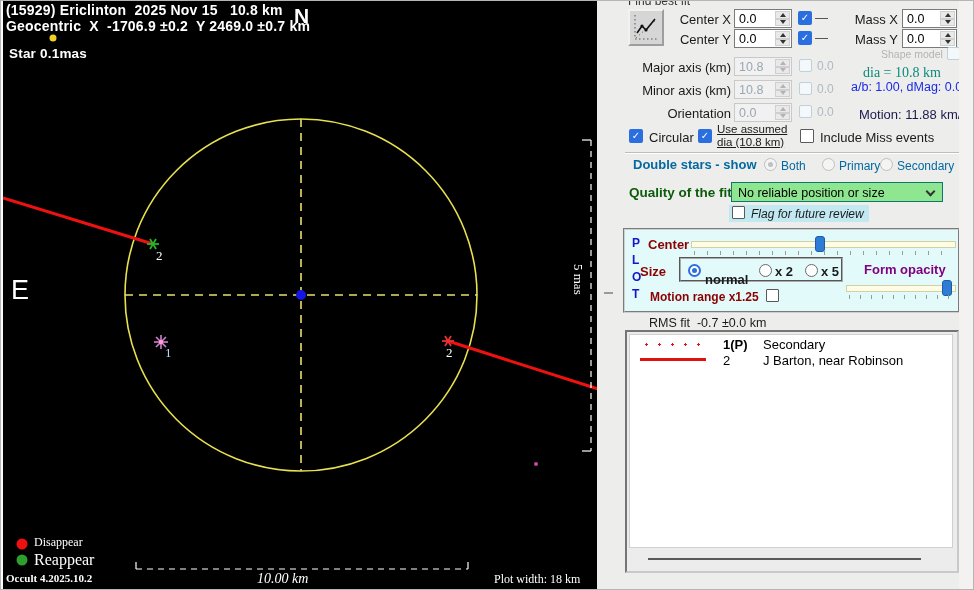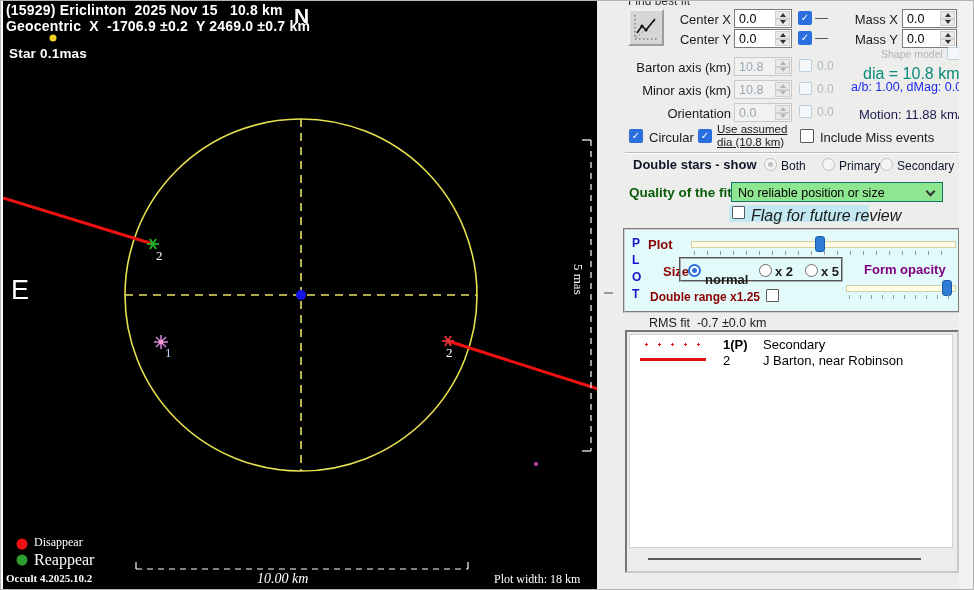--- a/index.html
+++ b/index.html
@@ -11,21 +11,21 @@
   
   #plot{position:absolute;left:2px;top:0;width:594px;height:588px;background:#000;}
   .ptxt{position:absolute;color:#fff;white-space:pre;}
   .serif{font-family:"Liberation Serif",serif;}
   .ptitle{font-size:14px;font-weight:bold;letter-spacing:.2px;}
   .chordlbl{font-family:"Liberation Serif",serif;font-size:13px;}
 
   
   .lbl{position:absolute;font-size:13px;color:#1a1a1a;white-space:pre;}
   .rlbl{text-align:right;}
-  .gray{color:#0f172a;}
+  .gray{color:#0369a1;}
   .spin{position:absolute;width:58px;height:19px;background:#fff;border:1px solid #7a7a7a;}
   .spin.dis{background:#f1f1f1;border-color:#c9c9c9;}
   .spin .val{position:absolute;left:4px;top:2px;font-size:12.5px;color:#000;}
   .spin.dis .val{color:#9aa7b0;}
   .spin .btns{position:absolute;right:1px;top:1px;bottom:1px;width:15px;display:flex;flex-direction:column;}
   .spin .btns i{flex:1;background:#e9e9e9;border:1px solid #cfcfcf;position:relative;}
   .spin .btns i::after{content:"";position:absolute;left:50%;top:50%;transform:translate(-50%,-50%);
      border-left:3px solid transparent;border-right:3px solid transparent;}
   .spin .btns i.up::after{border-bottom:4px solid #333;}
   .spin .btns i.dn::after{border-top:4px solid #333;}
@@ -187,31 +187,31 @@
     <span class="val">0.0</span>
     <span class="btns">
         <i class="up"></i>
         <i class="dn"></i>
       </span>
   </div>
 
   <div class="lbl" style="left:880px;top:47px;font-size:10.5px;color:#b3b3b3;">Shape model</div>
   <span class="cb dis" style="left:946px;top:46px;"></span>
 
-  <div class="lbl rlbl" style="left:630px;top:59px;width:100px;">Barton axis (km)</div>
+  <div class="lbl rlbl" style="left:630px;top:59px;width:100px;">Major axis (km)</div>
   <div class="spin dis" style="left:733px;top:56px;">
     <span class="val">10.8</span>
     <span class="btns">
         <i class="up"></i>
         <i class="dn"></i>
       </span>
   </div>
   <span class="cb dis" style="left:798px;top:58px;"></span>
   <div class="lbl" style="left:816px;top:58px;font-size:12px;color:#aeb9c4;">0.0</div>
-  <div class="lbl" style="left:862px;top:64px;font-size:16px;color:#0a8a7a;">dia = 10.8 km</div>
+  <div class="lbl" style="left:862px;top:64px;font-size:14px;color:#0a8a7a;font-family:Liberation Serif, serif;">dia = 10.8 km</div>
 
   <div class="lbl rlbl" style="left:630px;top:82px;width:100px;">Minor axis (km)</div>
   <div class="spin dis" style="left:733px;top:79px;">
     <span class="val">10.8</span>
     <span class="btns">
         <i class="up"></i>
         <i class="dn"></i>
       </span>
   </div>
   <span class="cb dis" style="left:798px;top:81px;"></span>
@@ -246,45 +246,45 @@
   <span class="radio dis" style="left:879px;top:157px;"></span>
   <div class="lbl gray" style="left:896px;top:158px;font-size:12px;">Secondary</div>
 
   <div class="lbl" style="left:628px;top:184px;font-weight:bold;font-size:13.5px;color:#0a5c0a;">Quality of the fit</div>
   <div id="qcombo">
     <span class="qtext">No reliable position or size</span>
     <span class="chev"></span>
   </div>
   <div class="abs" style="left:728px;top:204px;width:140px;height:17px;background:#c2e9f2;"></div>
   <span class="cb off" style="left:731px;top:205px;width:13px;height:13px;"></span>
-  <div class="lbl" style="left:750px;top:206px;font-size:16px;font-style:italic;">Flag for future review</div>
+  <div class="lbl" style="left:750px;top:206px;font-size:12px;font-style:italic;">Flag for future review</div>
 
   <div class="abs groove" style="left:622px;top:227px;width:337px;height:85px;background:#e3fafa;">
     <div class="lbl" style="left:7px;top:6px;font-size:12px;font-weight:bold;color:#1515cc;">P</div>
     <div class="lbl" style="left:7px;top:23px;font-size:12px;font-weight:bold;color:#1515cc;">L</div>
     <div class="lbl" style="left:7px;top:40px;font-size:12px;font-weight:bold;color:#1515cc;">O</div>
     <div class="lbl" style="left:7px;top:57px;font-size:12px;font-weight:bold;color:#1515cc;">T</div>
 
-    <div class="lbl" style="left:23px;top:7px;font-weight:bold;color:#8b0000;">Plot</div>
+    <div class="lbl" style="left:23px;top:7px;font-weight:bold;color:#8b0000;">Center</div>
     <div class="track" style="left:66px;top:11px;width:265px;"></div>
     <div class="thumb" style="left:190px;top:6px;"></div>
     <div class="ticks" style="left:69px;top:21px;width:260px;"></div>
 
-    <div class="lbl" style="left:38px;top:34px;font-weight:bold;color:#8b0000;">Size</div>
+    <div class="lbl" style="left:15px;top:34px;font-weight:bold;color:#8b0000;">Size</div>
     <div class="abs" style="left:54px;top:27px;width:164px;height:25px;border:2px groove #aaa;">
       <span class="radio sel" style="left:7px;top:5px;"></span>
       <div class="lbl" style="left:24px;top:13px;font-weight:bold;">normal</div>
       <span class="radio" style="left:78px;top:5px;"></span>
       <div class="lbl" style="left:94px;top:5px;font-weight:bold;">x 2</div>
       <span class="radio" style="left:124px;top:5px;"></span>
       <div class="lbl" style="left:140px;top:5px;font-weight:bold;">x 5</div>
     </div>
     <div class="lbl" style="left:239px;top:32px;font-weight:bold;color:#800080;">Form opacity</div>
 
-    <div class="lbl" style="left:25px;top:60px;font-weight:bold;font-size:12px;color:#8b0000;">Double range x1.25</div>
+    <div class="lbl" style="left:25px;top:60px;font-weight:bold;font-size:12px;color:#8b0000;">Motion range x1.25</div>
     <span class="cb off" style="left:141px;top:59px;width:13px;height:13px;position:absolute;"></span>
     <div class="track" style="left:221px;top:55px;width:110px;"></div>
     <div class="thumb" style="left:317px;top:50px;"></div>
     <div class="ticks fine" style="left:224px;top:65px;width:106px;"></div>
   </div>
 
   <div class="lbl" style="left:648px;top:315px;font-size:12.5px;">RMS fit  -0.7 ±0.0 km</div>
 
   <div id="listbox">
     <div id="listwhite">

